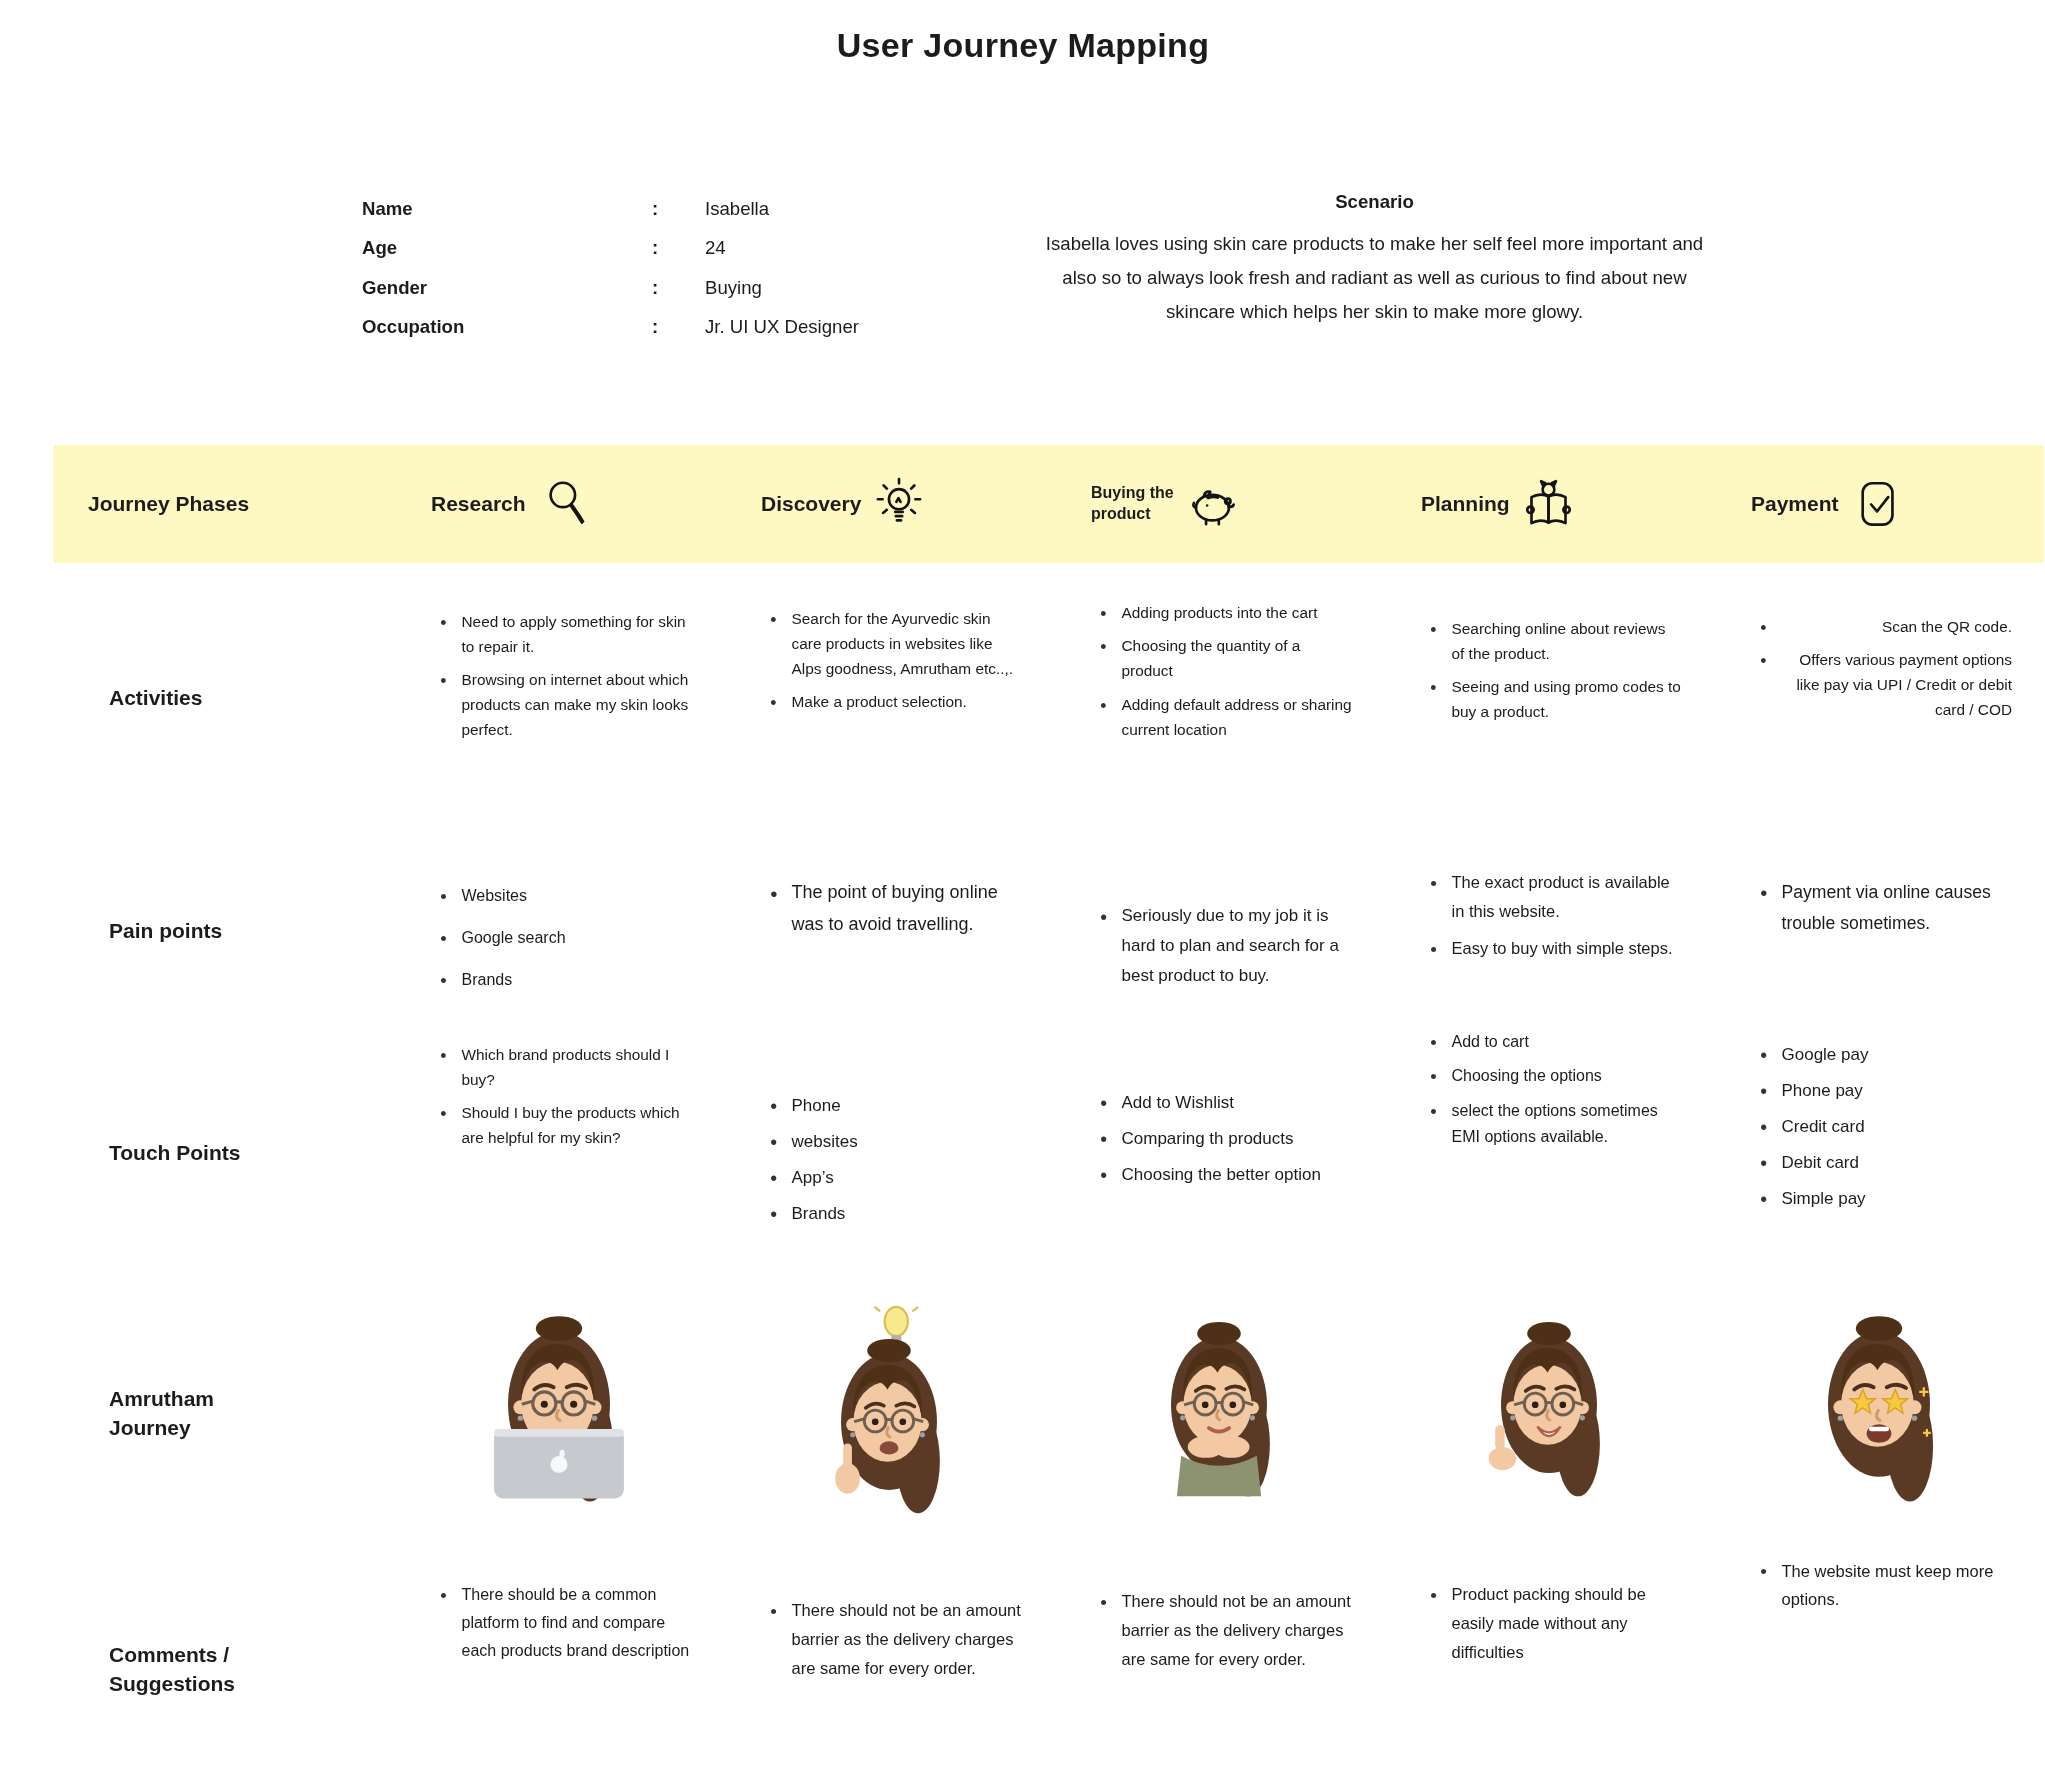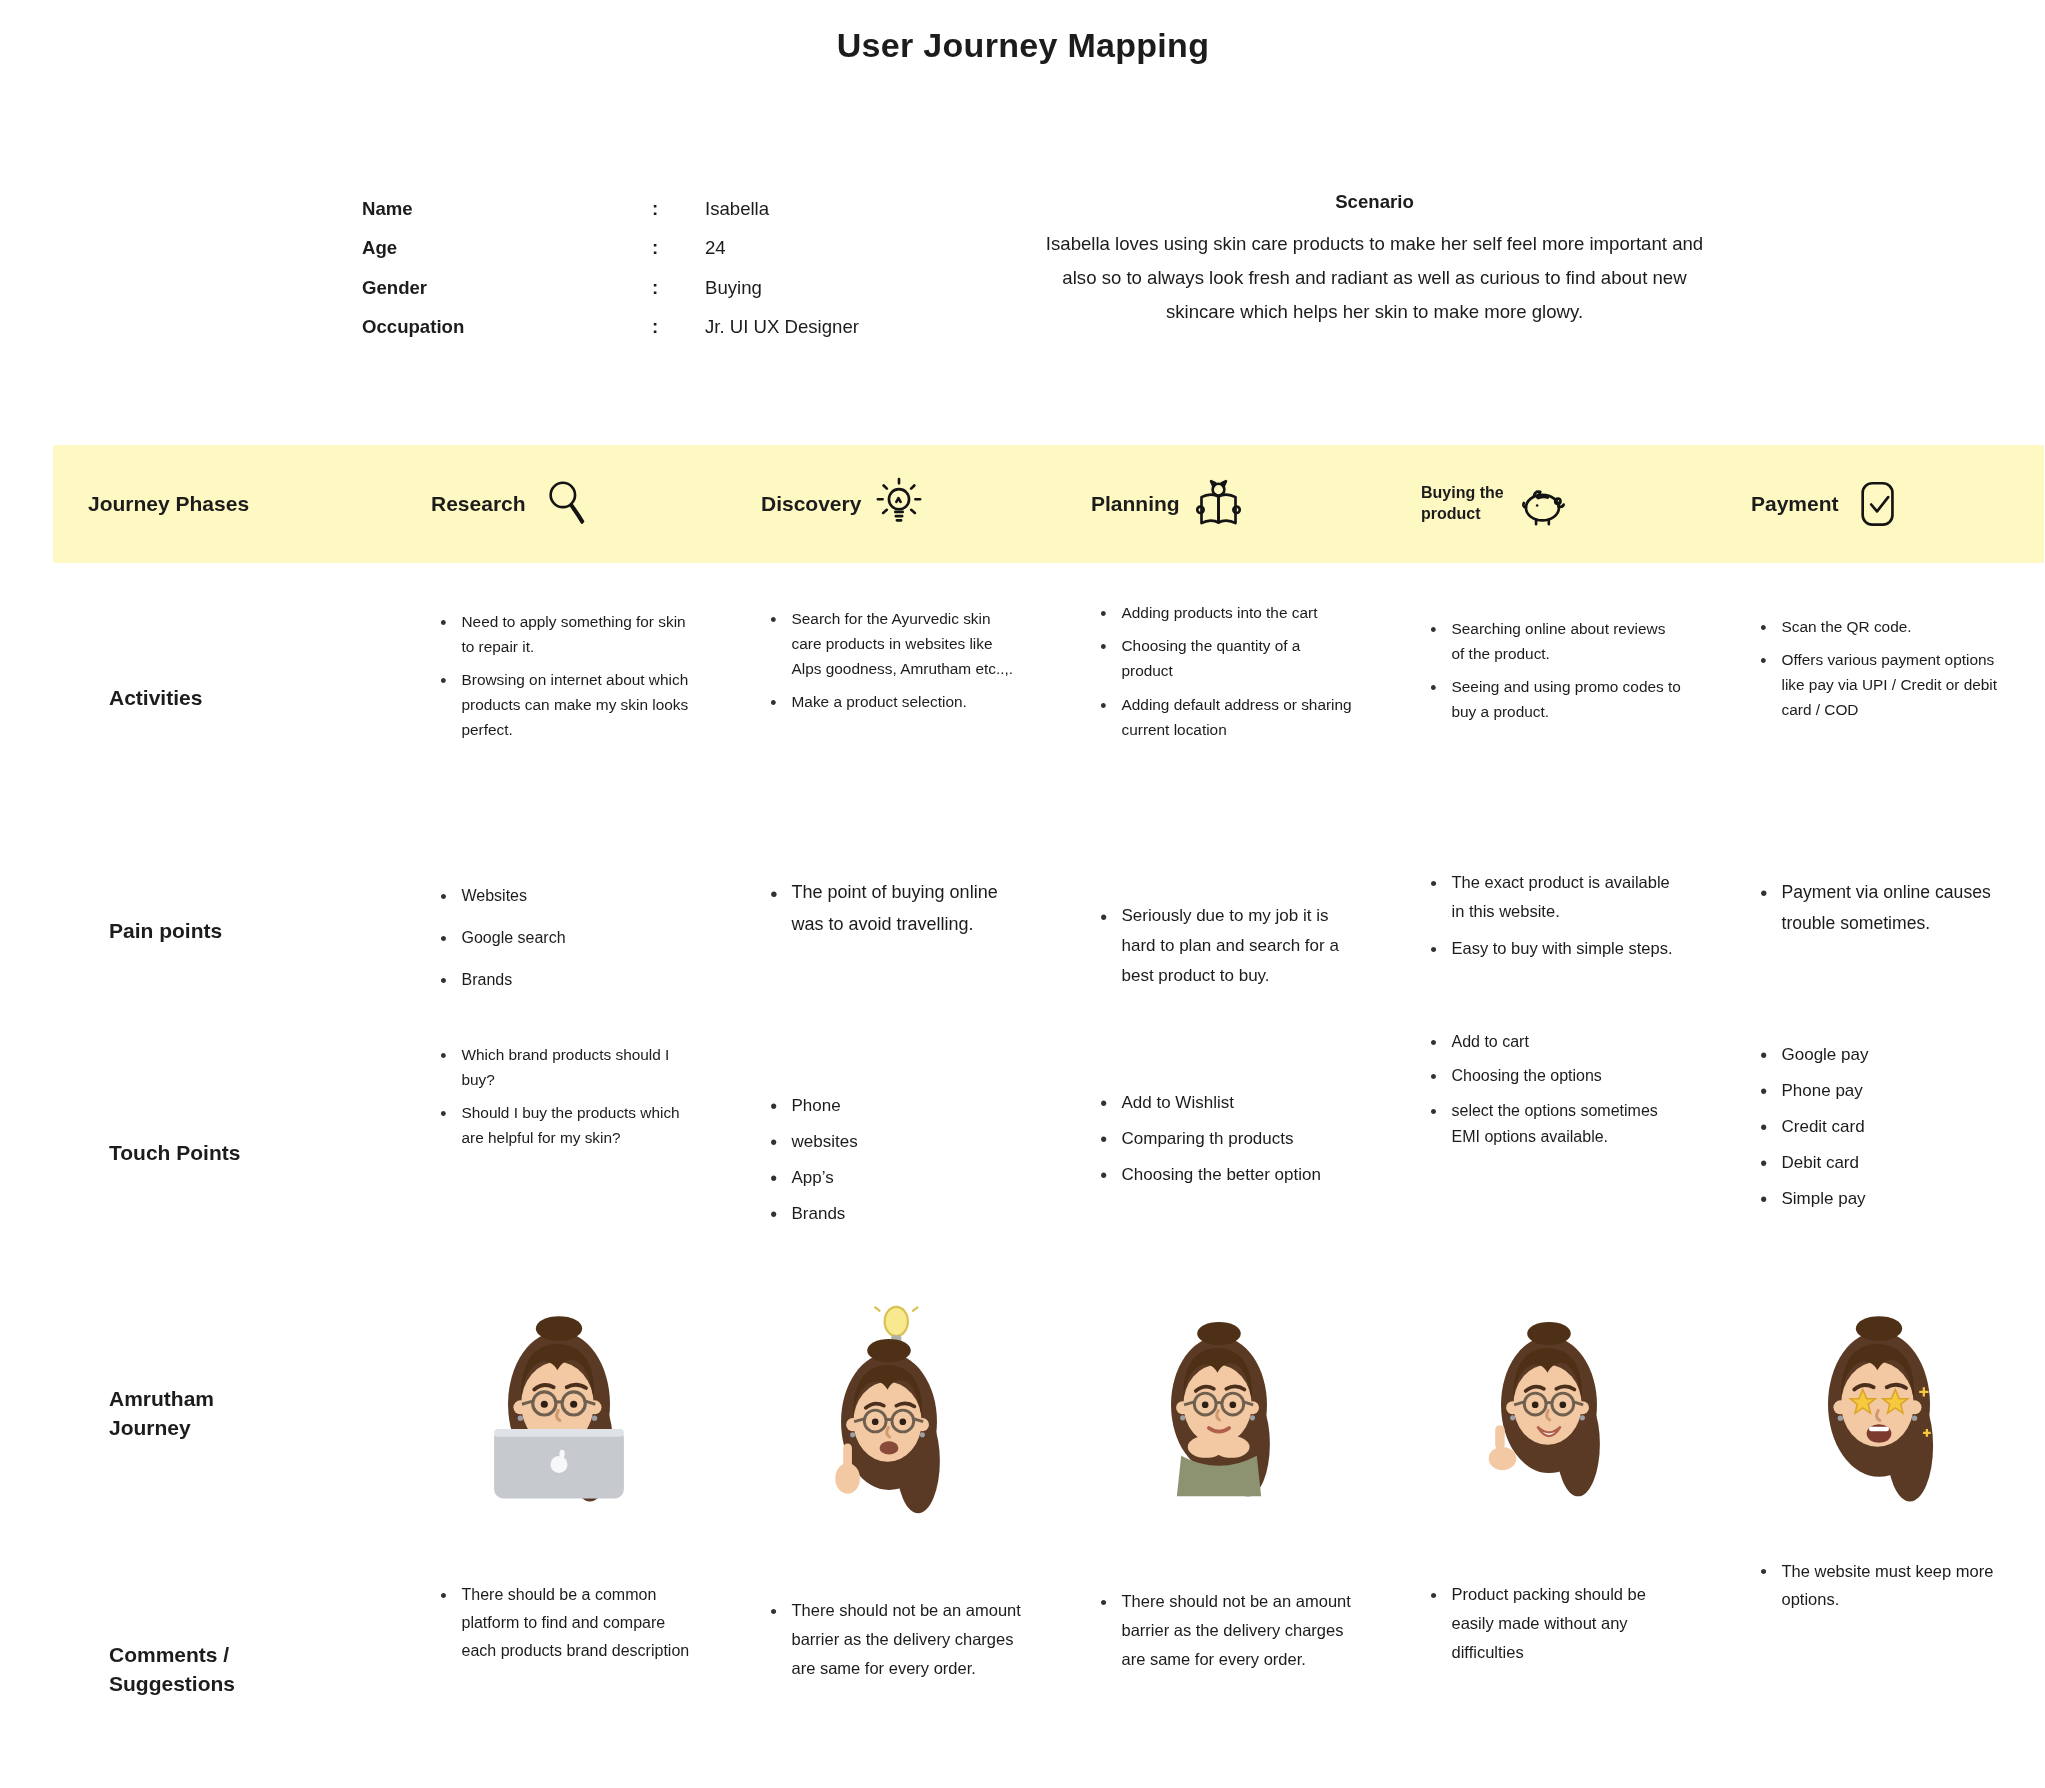--- a/index.html
+++ b/index.html
@@ -127,48 +127,48 @@
   <div class="head">
     <span class="phase-label">Discovery</span>
     <svg class="phase-icon" width="48" height="55" viewBox="0 0 90 104">
       <circle cx="45" cy="42" r="19"></circle>
       <path d="M40,47 l4,-7 4,7"></path>
       <path d="M38,66 h14 M39,74 h12 M41,82 h8"></path>
       <path d="M45,12 v-8 M22,22 l-6,-6 M68,22 l6,-6 M14,42 h-9 M85,42 h-9 M22,62 l-7,6 M68,62 l7,6"></path>
     </svg>
   </div>
 
-  <div class="head">
-    <span class="phase-label">Planning</span>
-    <svg class="phase-icon" width="49" height="51" viewBox="0 0 92 96">
-      <circle cx="46" cy="20" r="11"></circle>
-      <path d="M36,13 l-4,-9 8,4 M56,13 l4,-9 -8,4"></path>
-      <path d="M14,34 C25,28 38,28 46,33 L46,82 C38,77 25,77 14,83 Z"></path>
-      <path d="M78,34 C67,28 54,28 46,33 L46,82 C54,77 67,77 78,83 Z"></path>
-      <circle cx="12" cy="58" r="6"></circle>
-      <circle cx="80" cy="58" r="6"></circle>
-    </svg>
-  </div>
-
   <div class="head small-label">
     <span class="phase-label">Buying the
 product</span>
     <svg class="phase-icon" width="51" height="49" viewBox="0 0 96 92">
       <ellipse cx="46" cy="52" rx="31" ry="24"></ellipse>
       <path d="M30,30 q2,-10 12,-8 q-2,8 -6,10"></path>
       <circle cx="75" cy="40" r="5"></circle>
       <path d="M76,50 q8,2 10,-4"></path>
       <path d="M34,75 v8 M58,75 v8"></path>
       <path d="M38,34 q10,-4 18,-1"></path>
       <circle cx="36" cy="48" r="2.4" fill="#141414" stroke="none"></circle>
       <path d="M15,52 q-7,-2 -4,-9"></path>
     </svg>
   </div>
 
   <div class="head">
+    <span class="phase-label">Planning</span>
+    <svg class="phase-icon" width="49" height="51" viewBox="0 0 92 96">
+      <circle cx="46" cy="20" r="11"></circle>
+      <path d="M36,13 l-4,-9 8,4 M56,13 l4,-9 -8,4"></path>
+      <path d="M14,34 C25,28 38,28 46,33 L46,82 C38,77 25,77 14,83 Z"></path>
+      <path d="M78,34 C67,28 54,28 46,33 L46,82 C54,77 67,77 78,83 Z"></path>
+      <circle cx="12" cy="58" r="6"></circle>
+      <circle cx="80" cy="58" r="6"></circle>
+    </svg>
+  </div>
+
+  <div class="head">
     <span class="phase-label">Payment</span>
     <svg class="phase-icon" width="47" height="51" viewBox="0 0 88 96">
       <rect x="18" y="8" width="56" height="78" rx="18"></rect>
       <path d="M34,48 l11,13 l21,-27"></path>
     </svg>
   </div>
 
   <div class="row-label">Activities</div>
   <div class="cell" style="padding-top:47px;">
     <ul class="blist">
@@ -188,21 +188,21 @@
       <li>Choosing the quantity of a product</li>
       <li>Adding default address or sharing current location</li>
     </ul>
   </div>
   <div class="cell" style="padding-top:54px;">
     <ul class="blist">
       <li>Searching online about reviews of the product.</li>
       <li>Seeing and using promo codes to buy a product.</li>
     </ul>
   </div>
-  <div class="cell" style="padding-top:52px;">
+  <div class="cell" style="padding-top:52px;text-align:right;">
     <ul class="blist">
       <li>Scan the QR code.</li>
       <li>Offers various payment options like pay via UPI / Credit or debit card / COD</li>
     </ul>
   </div>
 
   <div class="row-label">Pain points</div>
   <div class="cell" style="padding-top:51px;font-size:16px;">
     <ul class="blist spread">
       <li>Websites</li>

